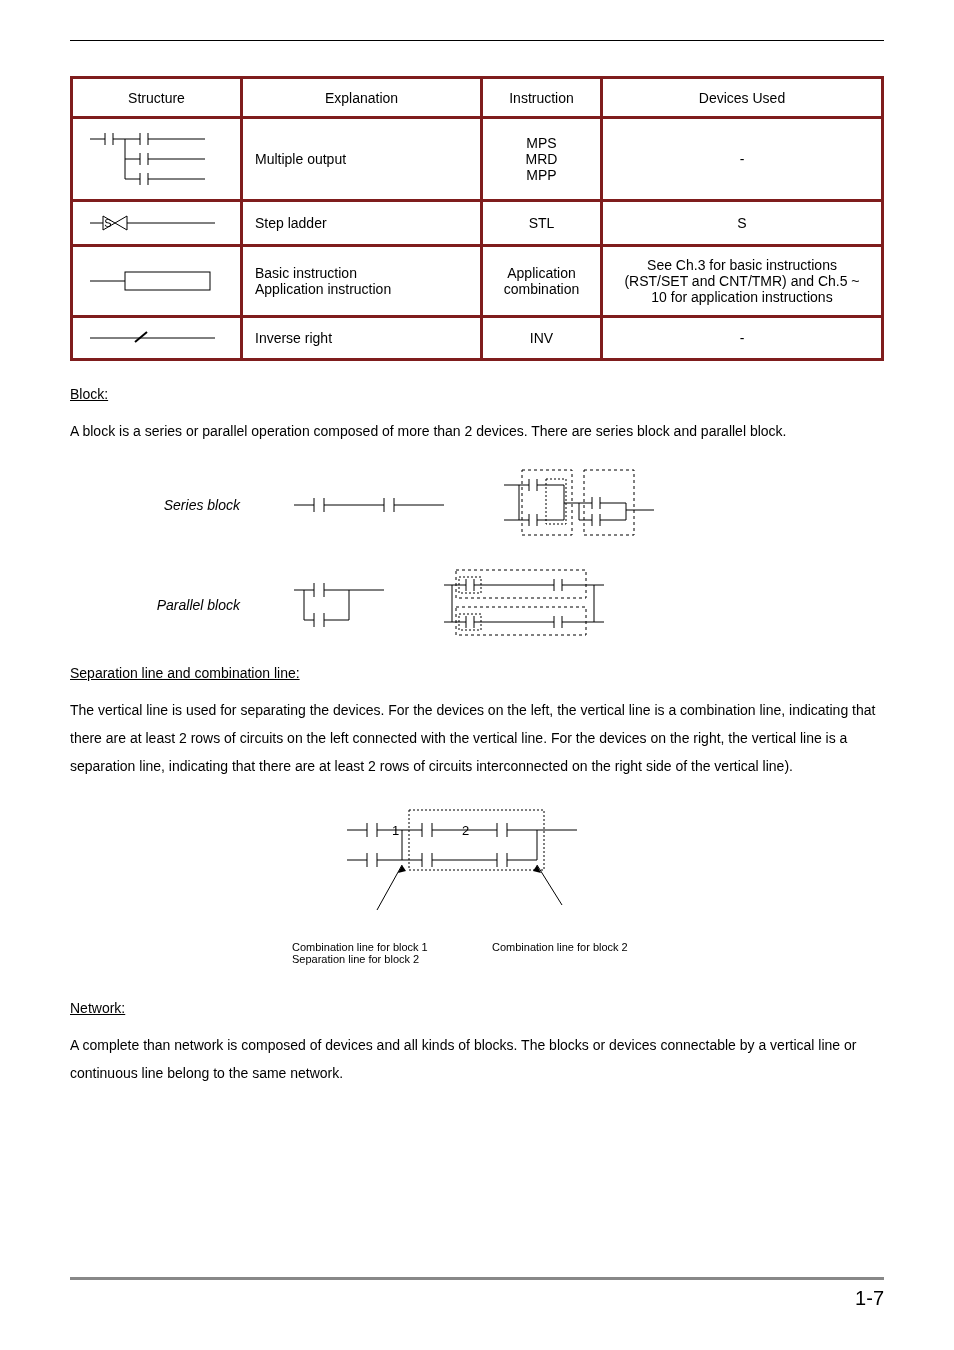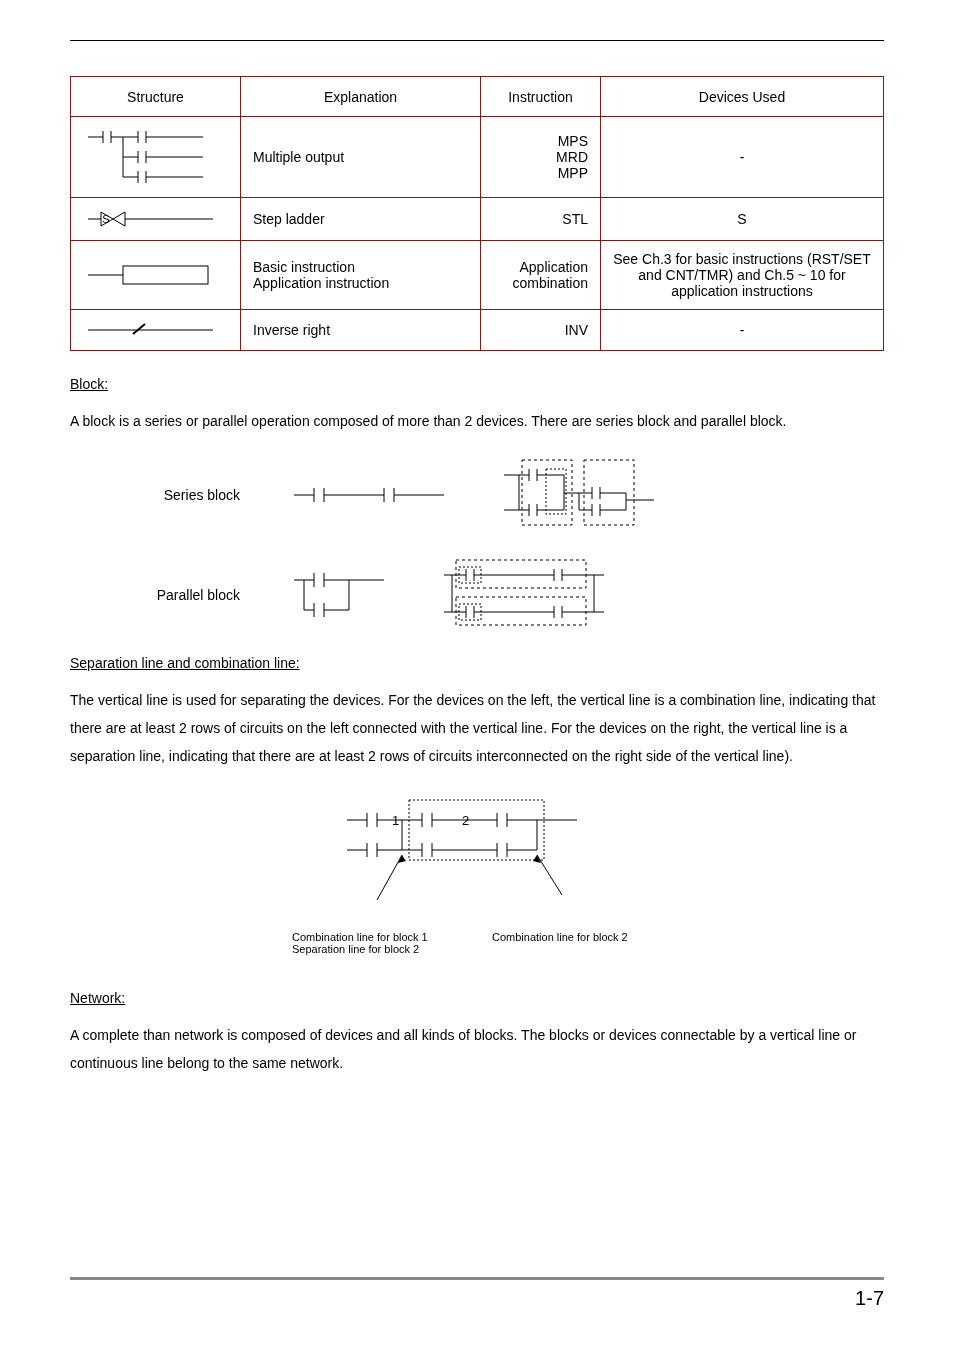--- a/index.html
+++ b/index.html
@@ -13,52 +13,53 @@
       color: #000;
       font-size: 14px;
     }
     .top-rule { border-top: 1px solid #000; margin-bottom: 35px; }
     table.main {
       width: 100%;
       border-collapse: collapse;
       margin-bottom: 25px;
     }
     table.main th, table.main td {
-      border: 1px solid #7f1d1d;
+      border: 3px solid #7f1d1d;
       padding: 10px 12px;
       vertical-align: middle;
       height: 40px;
     }
     table.main th {
       font-weight: normal;
       text-align: center;
     }
     .col-structure { width: 170px; text-align: center; }
     .col-explanation { width: 240px; text-align: left; }
-    .col-instruction { width: 120px; text-align: right; }
+    .col-instruction { width: 120px; text-align: center; }
     .col-devices { width: auto; text-align: center; }
     td.devices-left { text-align: center; padding-left: 15px; }
     .row-tall td { height: 80px; }
 
     .section-title {
       text-decoration: underline;
       margin: 15px 0;
       font-size: 14px;
     }
     .body-text {
       line-height: 2;
       margin-bottom: 20px;
       font-size: 14px;
     }
 
     .blocks-row {
       display: flex;
       align-items: center;
       margin: 20px 0;
       gap: 44px;
+      font-style: italic;
     }
     .block-label {
       width: 180px;
       text-align: right;
       padding-right: 10px;
     }
     .block-diagram { display: flex; gap: 60px; align-items: center; }
 
     svg { display: block; }
 

